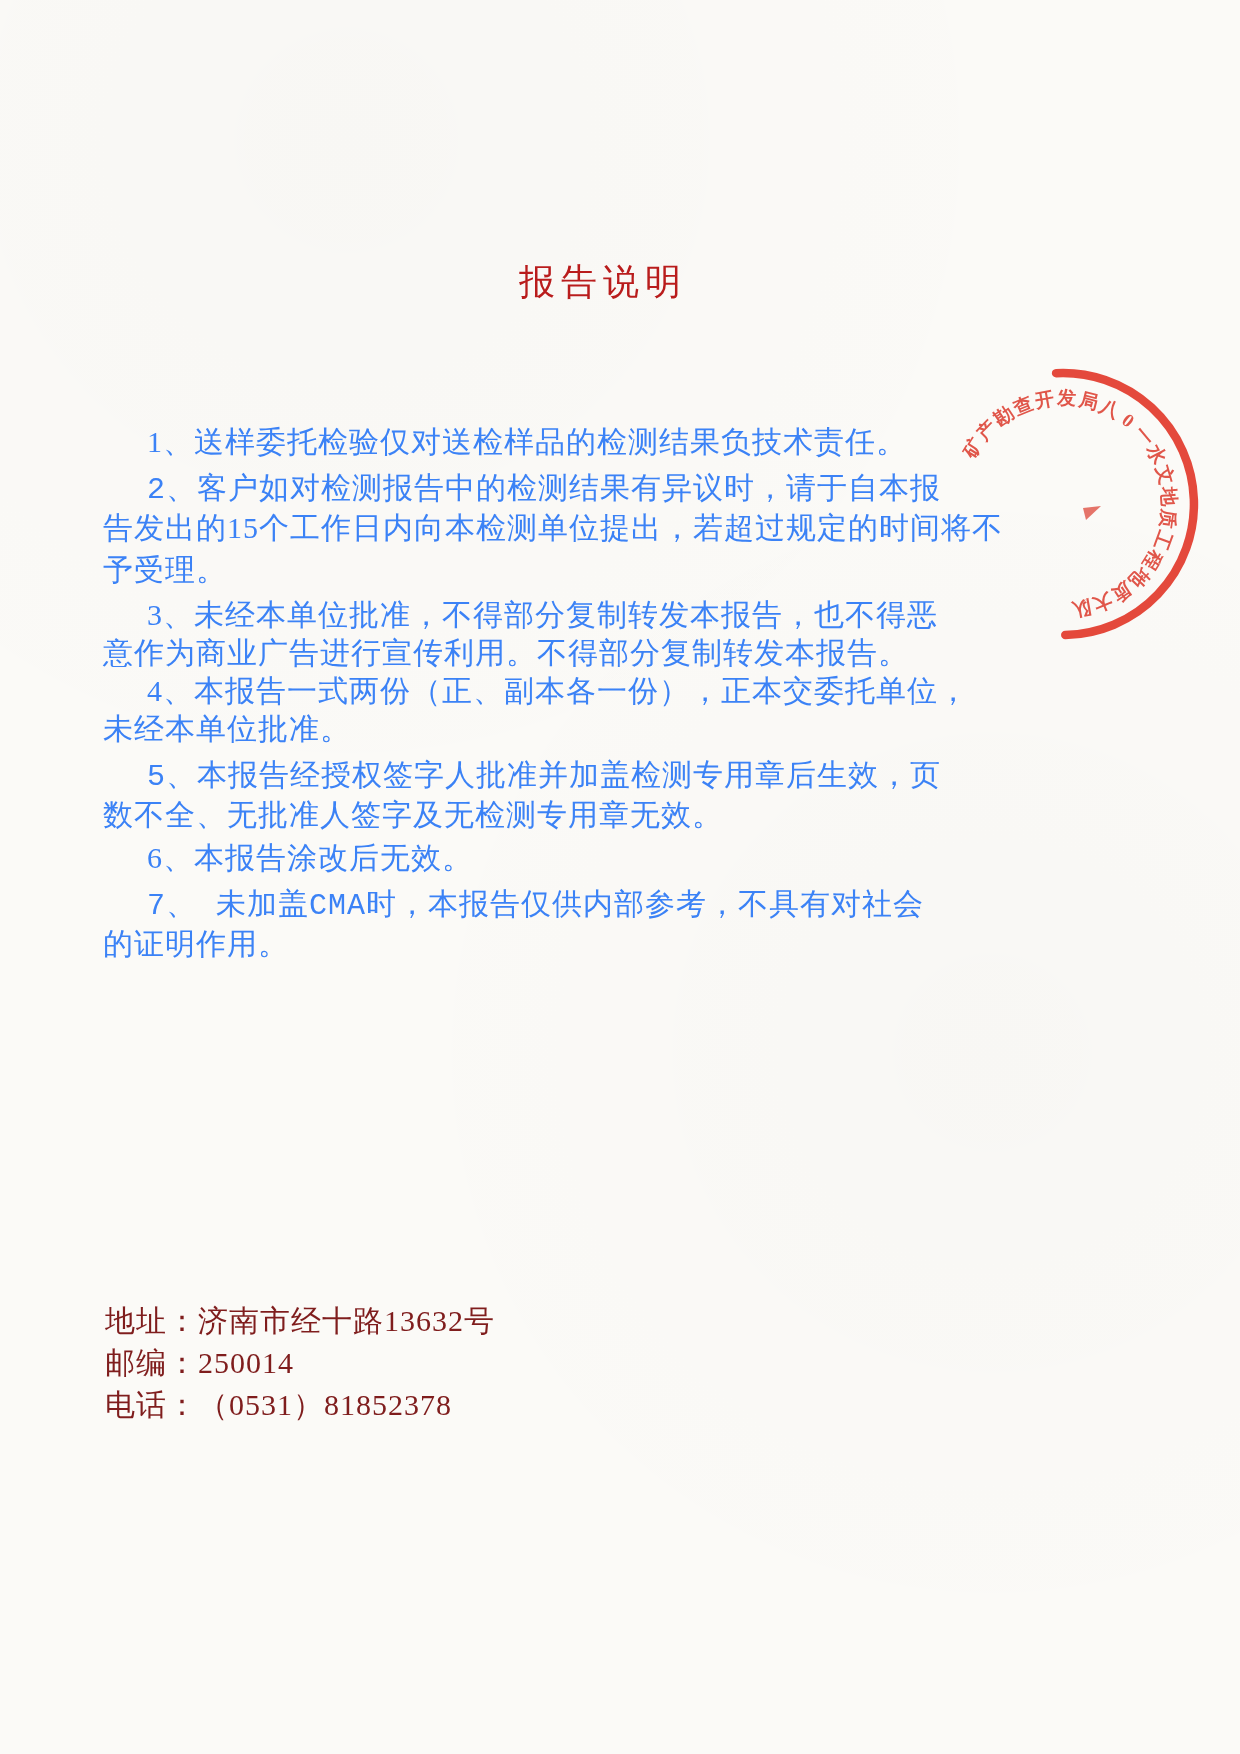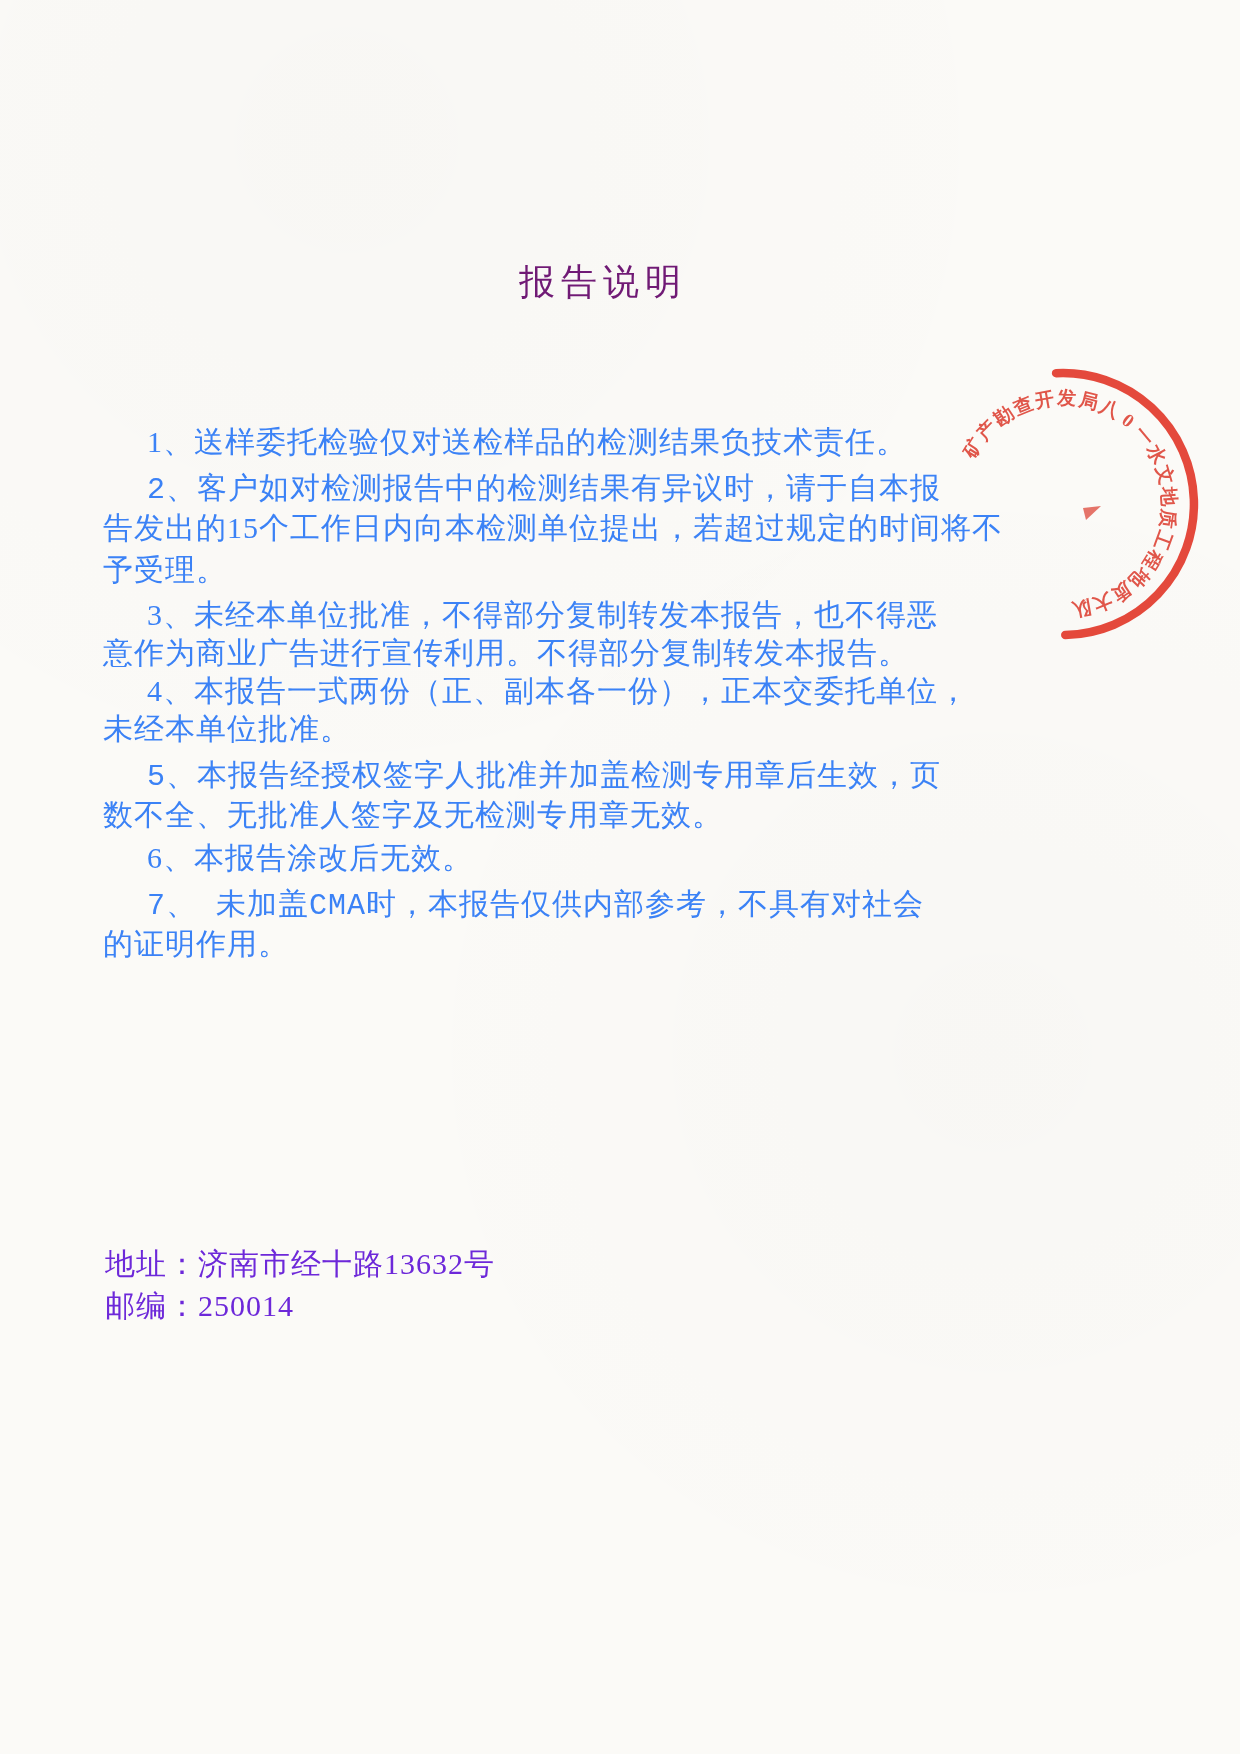--- a/index.html
+++ b/index.html
@@ -17,42 +17,42 @@
       radial-gradient(circle at 28% 8%, rgba(0,0,0,0.012), transparent 40%),
       radial-gradient(circle at 80% 60%, rgba(0,0,0,0.01), transparent 45%);
     pointer-events:none;
   }
   .title{
     position:absolute;
     top:258px;left:0;width:1206px;
     text-align:center;
     font-size:36px;
     letter-spacing:6px;
-    color:#701a75;
+    color:#b91c1c;
     font-weight:400;
   }
   .notice{
     position:absolute;
     left:103px;top:423px;width:940px;
     font-size:30px;
     line-height:38px;
     letter-spacing:1px;
     color:#3b82f6;
   }
   .line{display:block;white-space:nowrap;}
   .line.indent{padding-left:44px;}
   .mt4{margin-top:4px;}  .mt5{margin-top:5px;}
   .mt7{margin-top:7px;font-family:Liberation Serif, serif;}  .mt10{margin-top:10px;font-family:Liberation Mono, monospace;}
   .footer{
     position:absolute;
-    left:105px;top:1243px;
+    left:105px;top:1300px;
     font-size:30px;
     line-height:42px;
     letter-spacing:1px;
-    color:#6d28d9;
+    color:#7f1d1d;
   }
   .stamp{
     position:absolute;
     left:935px;top:330px;
     width:300px;height:320px;
     pointer-events:none;
   }
   .stamp text{
     font-family:"Liberation Serif","DejaVu Serif",serif;
     font-weight:600;
@@ -77,20 +77,21 @@
   <div class="line indent mt10">5、本报告经授权签字人批准并加盖检测专用章后生效，页</div>
   <div class="line">数不全、无批准人签字及无检测专用章无效。</div>
   <div class="line indent mt5">6、本报告涂改后无效。</div>
   <div class="line indent mt10">7、 未加盖CMA时，本报告仅供内部参考，不具有对社会</div>
   <div class="line">的证明作用。</div>
 </div>
 
 <div class="footer">
   <div class="line">地址：济南市经十路13632号</div>
   <div class="line">邮编：250014</div>
+  <div class="line">电话：（0531）81852378</div>
 </div>
 
 <svg class="stamp" viewBox="0 0 300 320" id="stamp-svg">
 
   <path id="stamp-ring" d="M121.1 43.2 A131 131 0 1 1 130.3 305.0" fill="none" stroke-width="8.5" stroke-linecap="round" opacity="0.9" stroke="#e13527"></path>
 
   <polygon id="stamp-star-tip" points="148,178 166,176 151,190" opacity="0.7" fill="#dc3a2c"></polygon>
   <g id="stamp-chars" opacity="0.85">
       <text x="39.8029979997317" y="118.88839651974669" fill="#dc3a2c" font-size="19" text-anchor="middle" dominant-baseline="middle" transform="rotate(-58 39.8029979997317 118.88839651974669)">矿</text>
       <text x="53.18866076478028" y="101.7555294722643" fill="#dc3a2c" font-size="19" text-anchor="middle" dominant-baseline="middle" transform="rotate(-46 53.18866076478028 101.7555294722643)">产</text>

